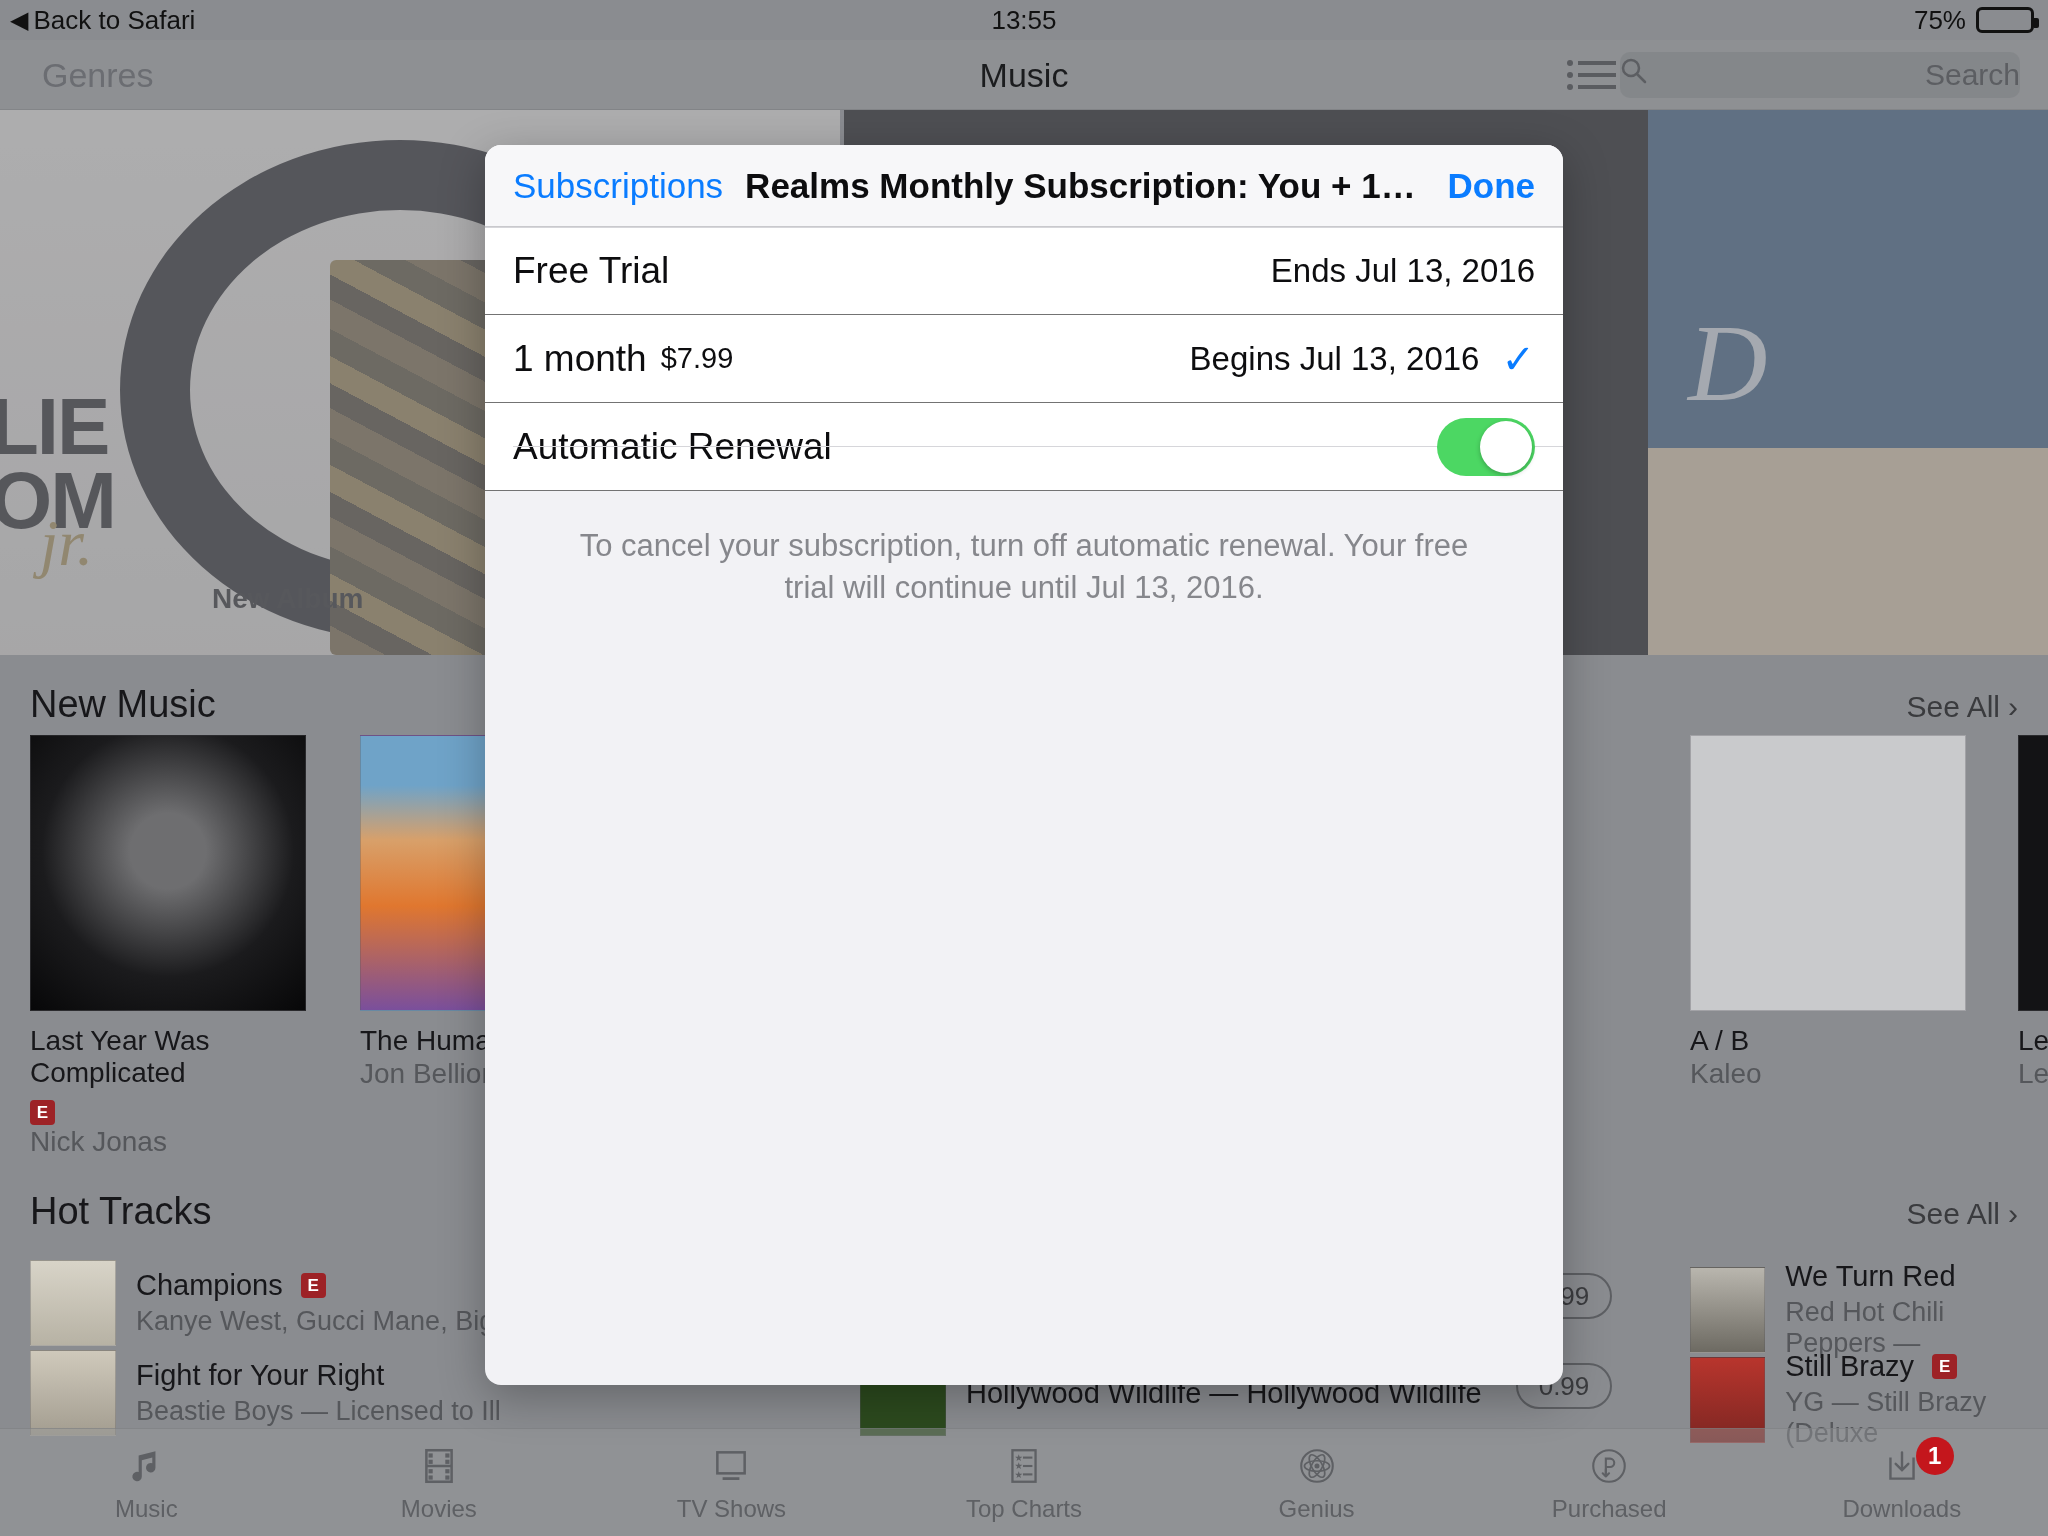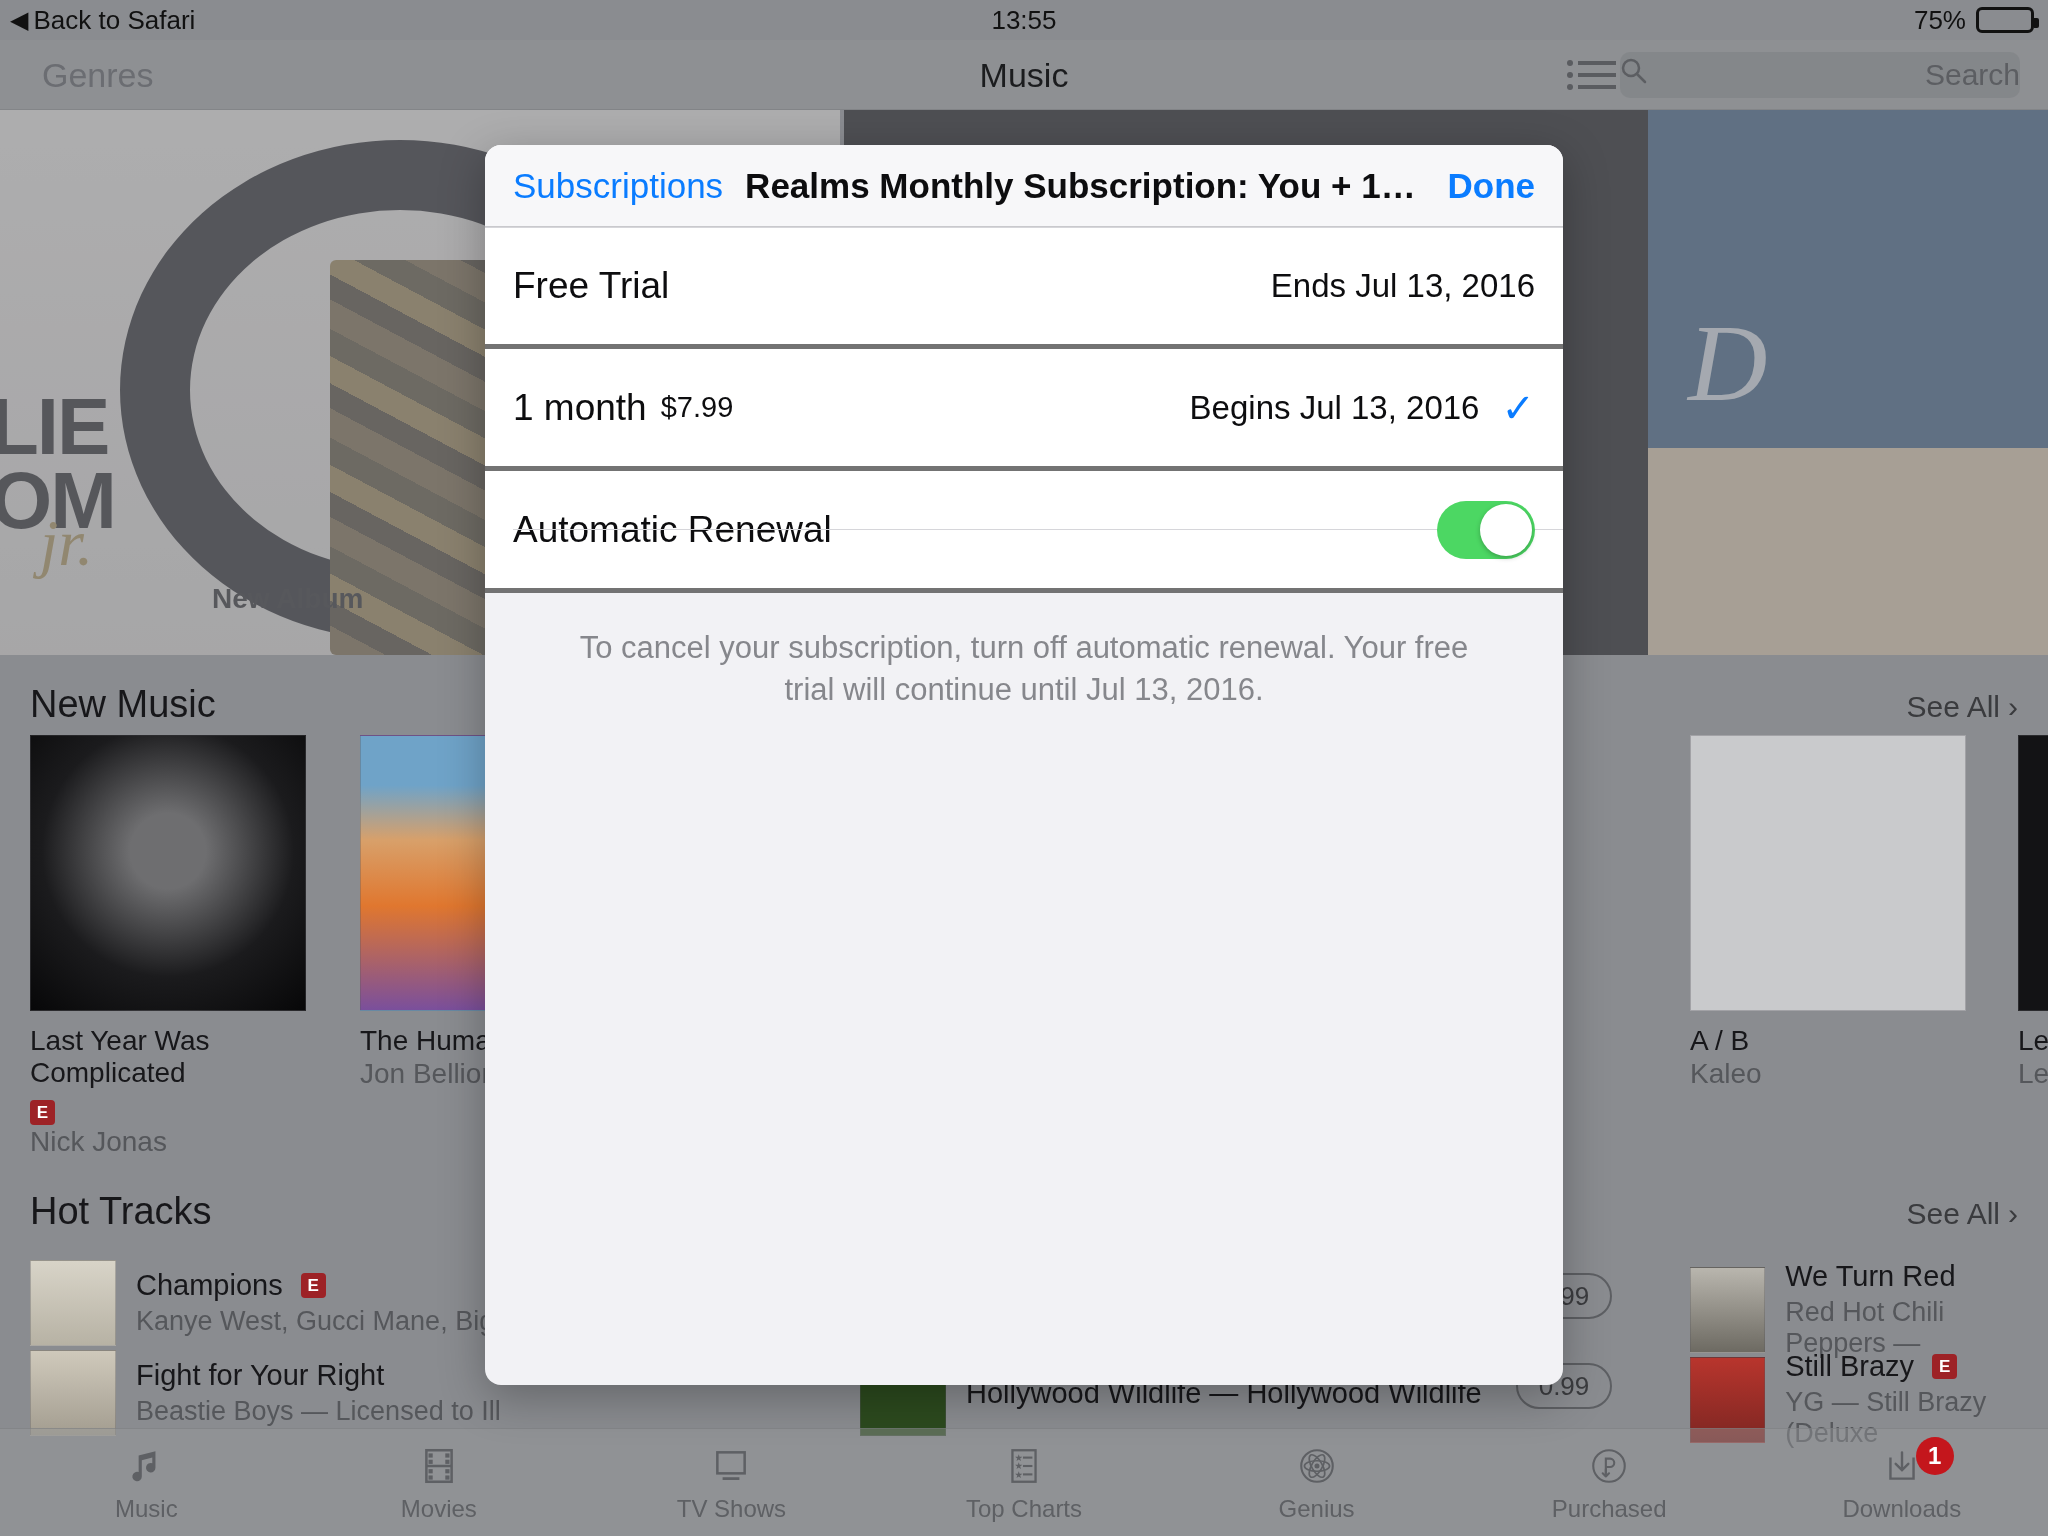--- a/index.html
+++ b/index.html
@@ -157,22 +157,22 @@
   }
   .m-back{ color:#0a7cff; font-size:35px; white-space:nowrap; }
   .m-title{ flex:1; font-size:35px; font-weight:700; color:#0d0d0f; white-space:nowrap; overflow:hidden; text-overflow:ellipsis; }
   .m-done{ color:#0a7cff; font-size:35px; font-weight:600; white-space:nowrap; }
 
   .group-label{
     font-size:28px; color:#85868b; letter-spacing:.4px;
     padding:44px 0 14px 28px; background:#f2f2f5;
   }
   .cell{
-    background:#fff; border-top:1px solid #d6d6da; border-bottom:5px solid #737373;
-    height:122px; display:flex; align-items:center; padding:0 28px;
+    background:#fff; border-top:1px solid #d6d6da; border-bottom:1px solid #737373;
+    height:88px; display:flex; align-items:center; padding:0 28px;
   }
   .cell + .cell{ border-top:none; }
   .cell-sep{ border-top:1px solid #d6d6da; margin-left:28px; }
   .cell-title{ font-size:37px; color:#0d0d0f; }
   .cell-price{ font-size:29px; color:#0d0d0f; margin-left:14px; }
   .cell-spacer{ flex:1; }
   .cell-value{ font-size:33px; color:#0d0d0f; }
   .check{ color:#0a7cff; font-size:40px; margin-left:22px; line-height:1; }
 
   .switch{

